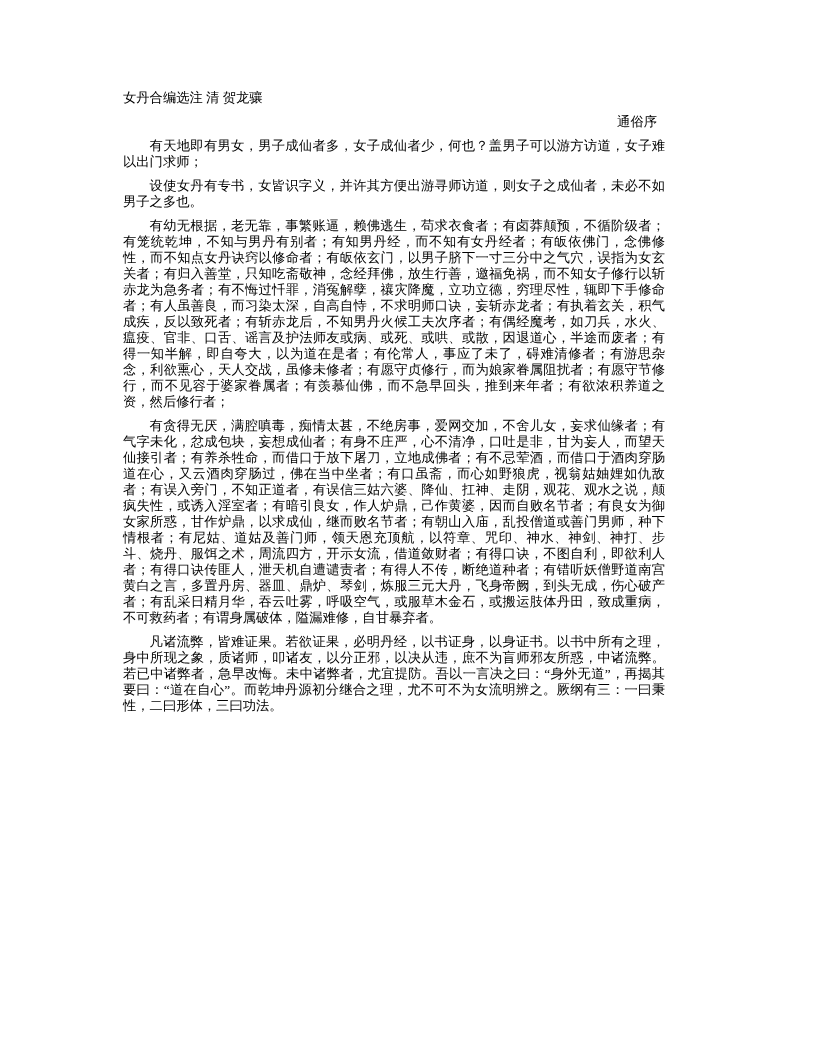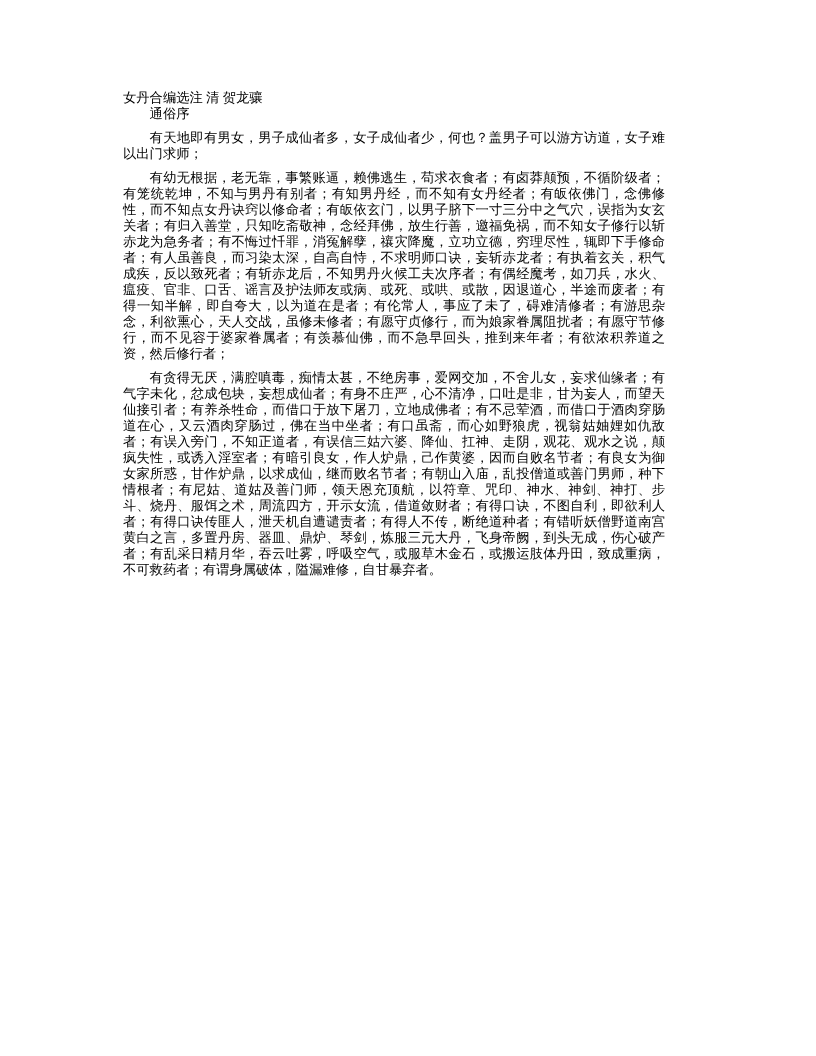--- a/index.html
+++ b/index.html
@@ -20,34 +20,36 @@
     line-height: 16px;
     color: #000000;
   }
   .doc-title {
     margin: 0;
     text-indent: 0;
     text-align: left;
     white-space: pre-wrap;
   }
   .section-heading {
-    margin: 0;
+    margin: 8px;
     text-indent: 2em;
-    text-align: left;
+    text-align: right;
   }
   .para {
     margin: 8px 0 0 0;
     text-indent: 2em;
     text-align: justify;
     word-break: break-all;
     font-family: Liberation Serif, serif;
   }
 </style>
 </head>
 <body>
 
 <div class="page">
   <div class="doc-title">女丹合编选注 清 贺龙骧</div>
   <div class="section-heading">通俗序</div>
   <p class="para">有天地即有男女，男子成仙者多，女子成仙者少，何也？盖男子可以游方访道，女子难以出门求师；</p>
+  <p class="para">设使女丹有专书，女皆识字义，并许其方便出游寻师访道，则女子之成仙者，未必不如男子之多也。</p>
   <p class="para">有幼无根据，老无靠，事繁账逼，赖佛逃生，苟求衣食者；有卤莽颠预，不循阶级者；有笼统乾坤，不知与男丹有别者；有知男丹经，而不知有女丹经者；有皈依佛门，念佛修性，而不知点女丹诀窍以修命者；有皈依玄门，以男子脐下一寸三分中之气穴，误指为女玄关者；有归入善堂，只知吃斋敬神，念经拜佛，放生行善，邀福免祸，而不知女子修行以斩赤龙为急务者；有不悔过忏罪，消冤解孽，禳灾降魔，立功立德，穷理尽性，辄即下手修命者；有人虽善良，而习染太深，自高自恃，不求明师口诀，妄斩赤龙者；有执着玄关，积气成疾，反以致死者；有斩赤龙后，不知男丹火候工夫次序者；有偶经魔考，如刀兵，水火、瘟疫、官非、口舌、谣言及护法师友或病、或死、或哄、或散，因退道心，半途而废者；有得一知半解，即自夸大，以为道在是者；有伦常人，事应了未了，碍难清修者；有游思杂念，利欲熏心，天人交战，虽修未修者；有愿守贞修行，而为娘家眷属阻扰者；有愿守节修行，而不见容于婆家眷属者；有羡慕仙佛，而不急早回头，推到来年者；有欲浓积养道之资，然后修行者；</p>
   <p class="para">有贪得无厌，满腔嗔毒，痴情太甚，不绝房事，爱网交加，不舍儿女，妄求仙缘者；有气字未化，忿成包块，妄想成仙者；有身不庄严，心不清净，口吐是非，甘为妄人，而望天仙接引者；有养杀牲命，而借口于放下屠刀，立地成佛者；有不忌荤酒，而借口于酒肉穿肠道在心，又云酒肉穿肠过，佛在当中坐者；有口虽斋，而心如野狼虎，视翁姑妯娌如仇敌者；有误入旁门，不知正道者，有误信三姑六婆、降仙、扛神、走阴，观花、观水之说，颠疯失性，或诱入淫室者；有暗引良女，作人炉鼎，己作黄婆，因而自败名节者；有良女为御女家所惑，甘作炉鼎，以求成仙，继而败名节者；有朝山入庙，乱投僧道或善门男师，种下情根者；有尼姑、道姑及善门师，领天恩充顶航，以符章、咒印、神水、神剑、神打、步斗、烧丹、服饵之术，周流四方，开示女流，借道敛财者；有得口诀，不图自利，即欲利人者；有得口诀传匪人，泄天机自遭谴责者；有得人不传，断绝道种者；有错听妖僧野道南宫黄白之言，多置丹房、器皿、鼎炉、琴剑，炼服三元大丹，飞身帝阙，到头无成，伤心破产者；有乱采日精月华，吞云吐雾，呼吸空气，或服草木金石，或搬运肢体丹田，致成重病，不可救药者；有谓身属破体，隘漏难修，自甘暴弃者。</p>
+  <p class="para">凡诸流弊，皆难证果。若欲证果，必明丹经，以书证身，以身证书。以书中所有之理，身中所现之象，质诸师，叩诸友，以分正邪，以决从违，庶不为盲师邪友所惑，中诸流弊。若已中诸弊者，急早改悔。未中诸弊者，尤宜提防。吾以一言决之曰：“身外无道”，再揭其要曰：“道在自心”。而乾坤丹源初分继合之理，尤不可不为女流明辨之。厥纲有三：一曰秉性，二曰形体，三曰功法。</p>
 </div>
 
 </body></html>

